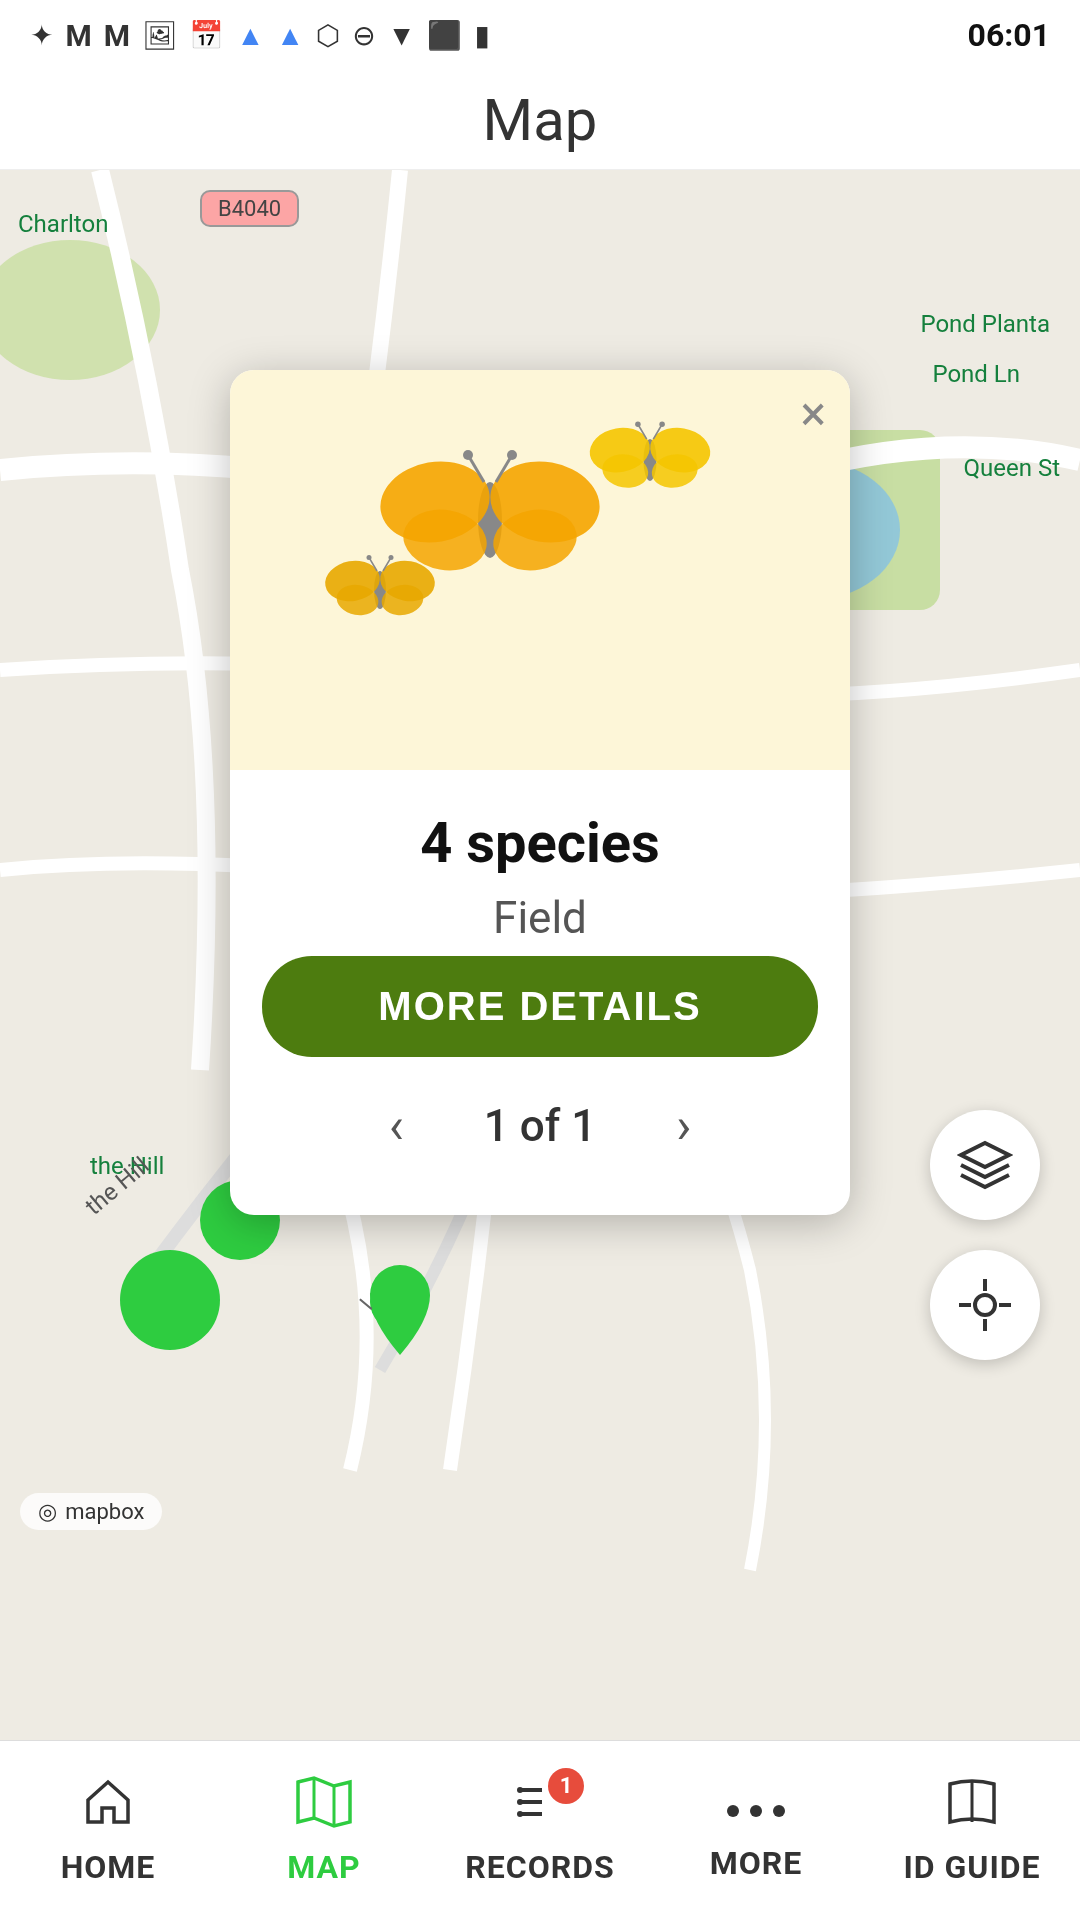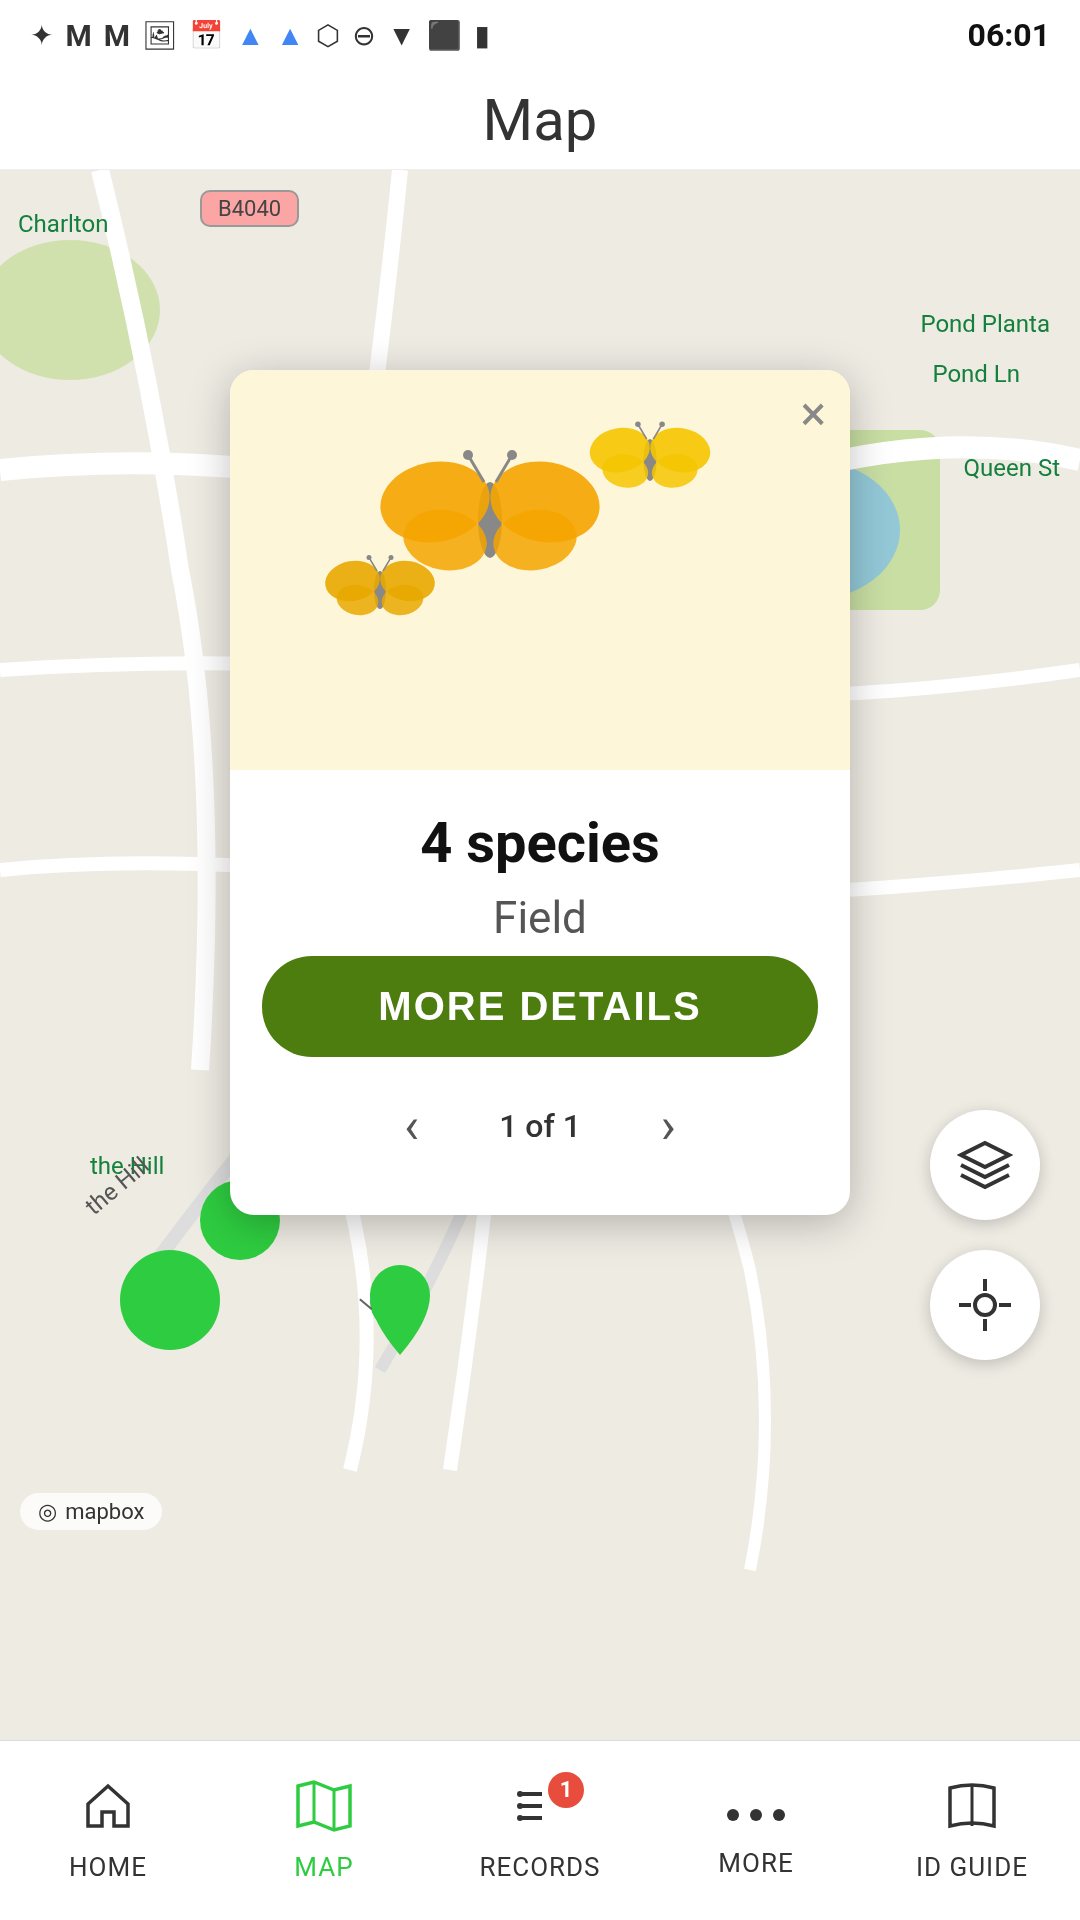--- a/index.html
+++ b/index.html
@@ -182,21 +182,21 @@
     }
 
     .popup-nav-arrow {
       font-size: 50px;
       color: #555;
       cursor: pointer;
       padding: 10px 20px;
     }
 
     .popup-nav-text {
-      font-size: 32px;
+      font-size: 44px;
       color: #333;
       font-weight: 500;
       text-align: center;
     }
 
     
     .bottom-nav {
       position: absolute;
       bottom: 0;
       left: 0;
@@ -222,23 +222,23 @@
 
     .nav-icon {
       font-size: 48px;
       color: #333;
     }
     .nav-icon.active {
       color: #2ecc40;
     }
 
     .nav-label {
-      font-size: 26px;
+      font-size: 32px;
       color: #333;
-      font-weight: 400;
+      font-weight: 700;
       letter-spacing: 1px;
     }
     .nav-label.active {
       color: #2ecc40;
     }
 
     .nav-badge {
       position: relative;
       display: inline-block;
     }

